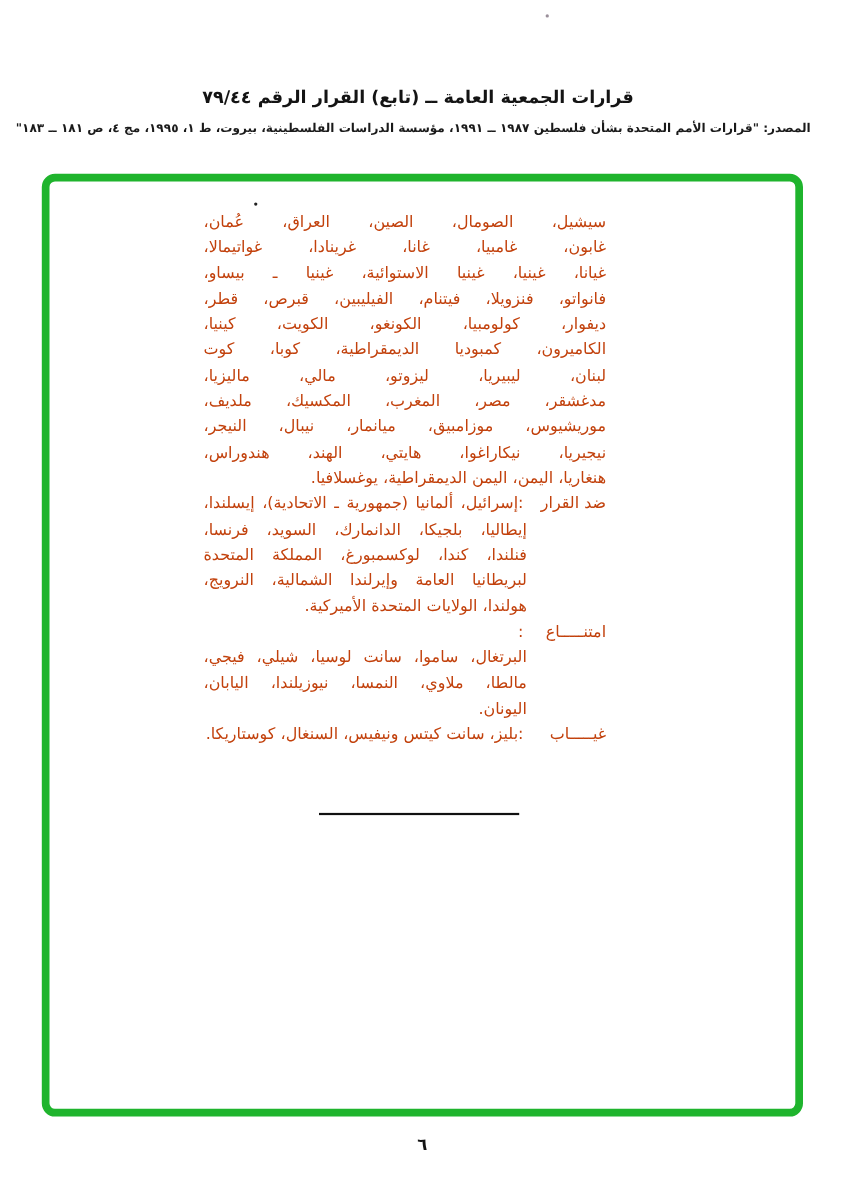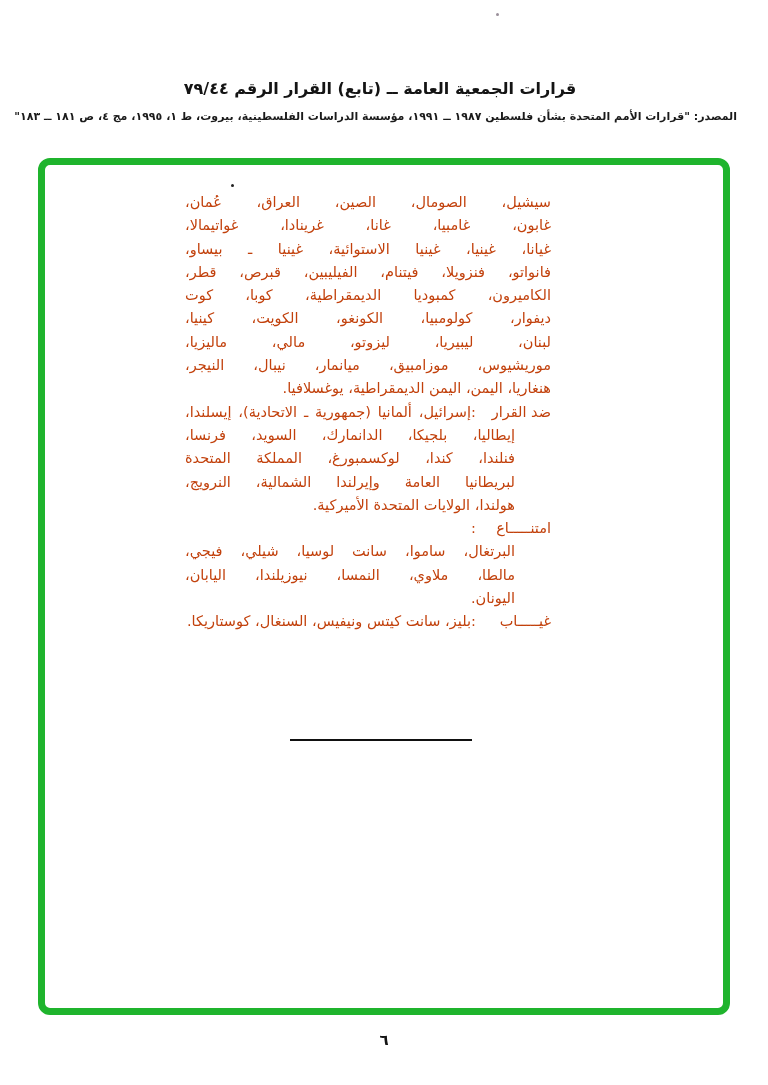--- a/index.html
+++ b/index.html
@@ -36,21 +36,21 @@
     color: #c2410c;
   }
   .just { text-align: justify; text-align-last: justify; }
   .endline { }
   .lrow { display: flex; direction: rtl; }
   .label-box {
     width: 80px; flex-shrink: 0;
     display: flex; justify-content: space-between;
   }
   .lcontent { flex: 1; }
-  .wrap { margin-right: 36px; }
+  .wrap { margin-right: 72px; }
   .rule {
     position: absolute; top: 739px; left: 290px;
     width: 182px; height: 2px; background: #111;
   }
   .page-number {
     position: absolute; top: 1031px; left: 0; width: 768px;
     text-align: center; font-size: 15px; font-weight: bold;
   }
   .speck-top {
     position: absolute; top: 13px; left: 496px;
@@ -74,24 +74,26 @@
 
 <div class="speck-body"></div>
 
 <div class="column">
 
   <div>
     <div class="just">سيشيل، الصومال، الصين، العراق، عُمان،</div>
     <div class="just">غابون، غامبيا، غانا، غرينادا، غواتيمالا،</div>
     <div class="just">غيانا، غينيا، غينيا الاستوائية، غينيا ـ بيساو،</div>
     <div class="just">فانواتو، فنزويلا، فيتنام، الفيليبين، قبرص، قطر،</div>
+    <div class="just">ديفوار، كولومبيا، الكونغو، الكويت، كينيا،</div>
     <div class="just">الكاميرون، كمبوديا الديمقراطية، كوبا، كوت</div>
-    <div class="just">ديفوار، كولومبيا، الكونغو، الكويت، كينيا،</div>
     <div class="just">لبنان، ليبيريا، ليزوتو، مالي، ماليزيا،</div>
+    <div class="just">مدغشقر، مصر، المغرب، المكسيك، ملديف،</div>
     <div class="just">موريشيوس، موزامبيق، ميانمار، نيبال، النيجر،</div>
+    <div class="just">نيجيريا، نيكاراغوا، هايتي، الهند، هندوراس،</div>
     <div class="endline">هنغاريا، اليمن، اليمن الديمقراطية، يوغسلافيا.</div>
   </div>
 
   <div>
     <div class="lrow">
       <div class="label-box">
         <span>ضد القرار</span>
         <span>:</span>
       </div>
       <div class="lcontent just">إسرائيل، ألمانيا (جمهورية ـ الاتحادية)، إيسلندا،</div>

